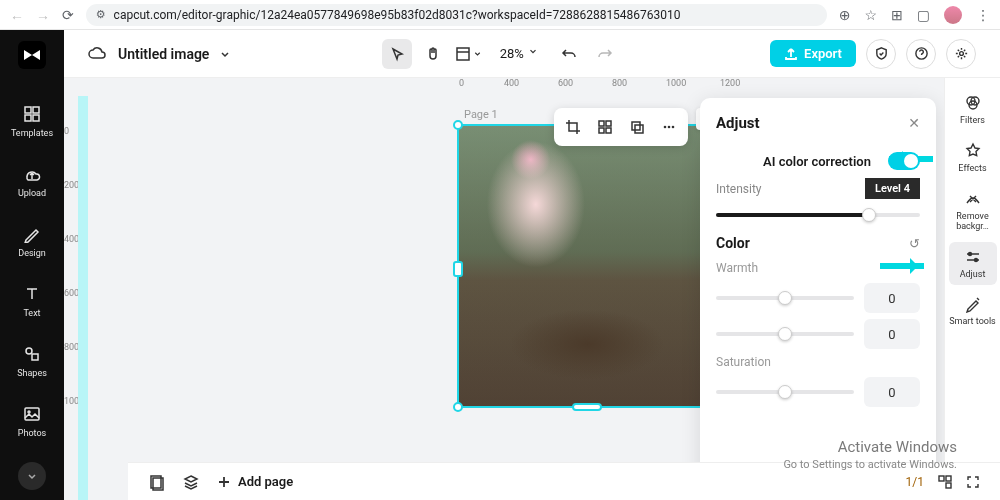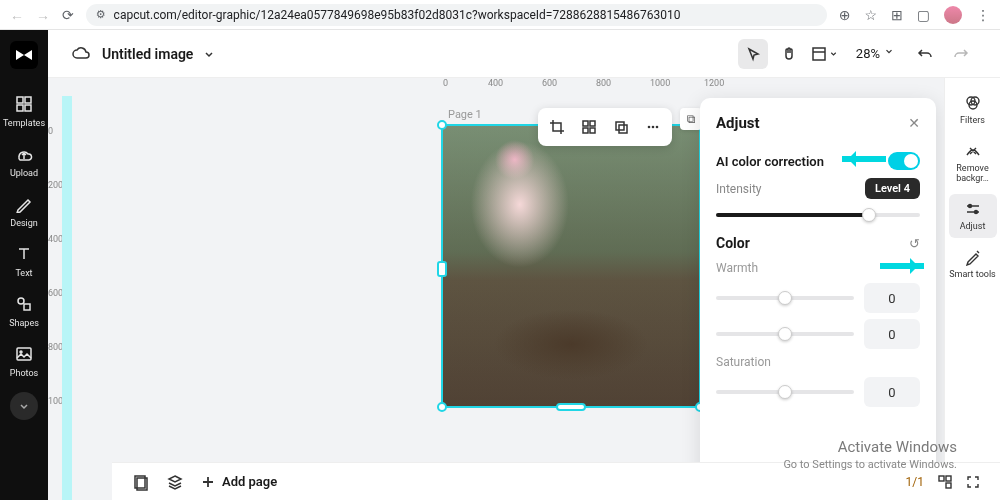--- a/index.html
+++ b/index.html
@@ -11,21 +11,21 @@
 .nav-btn.disabled { color: #c0c0c0; }
 .url-bar { flex: 1; display: flex; align-items: center; background: #f1f3f4; border-radius: 14px; padding: 0 10px; height: 22px; font-size: 12px; color: #202124; gap: 8px; }
 .url-icon { font-size: 11px; color: #5f6368; }
 .browser-right { display: flex; gap: 14px; align-items: center; color: #5f6368; font-size: 14px; }
 .avatar { width: 18px; height: 18px; border-radius: 50%; background: linear-gradient(#e8a,#c78); }
 
 
 .app { display: flex; height: 470px; }
 
 
-.sidebar { width: 48px; background: #0f0f0f; display: flex; flex-direction: column; align-items: center; padding-top: 10px; gap: 2px; }
+.sidebar { width: 64px; background: #0f0f0f; display: flex; flex-direction: column; align-items: center; padding-top: 10px; gap: 12px; }
 .logo { width: 30px; height: 30px; display: flex; align-items: center; justify-content: center; margin-bottom: 14px; }
 .sb-item { width: 56px; display: flex; flex-direction: column; align-items: center; padding: 8px 0 6px; color: #e5e5e5; cursor: pointer; gap: 4px; }
 .sb-item .icon { width: 20px; height: 20px; display: flex; align-items: center; justify-content: center; }
 .sb-label { font-size: 9px; }
 .sb-more { width: 28px; height: 28px; border-radius: 50%; background: #2a2a2a; display: flex; align-items: center; justify-content: center; color: #aaa; margin-top: 6px; }
 
 
 .main { flex: 1; display: flex; flex-direction: column; position: relative; }
 
 
@@ -66,27 +66,27 @@
 .float-tb { position: absolute; top: 30px; left: 490px; background: #fff; border-radius: 8px; box-shadow: 0 2px 10px rgba(0,0,0,.15); display: flex; padding: 4px; gap: 2px; }
 .float-tb .fbtn { width: 30px; height: 30px; display: flex; align-items: center; justify-content: center; border-radius: 6px; color: #333; }
 .float2 { position: absolute; top: 30px; left: 632px; display: flex; gap: 6px; }
 .float2 .mini { width: 22px; height: 22px; background:#fff; border-radius:4px; box-shadow:0 1px 4px rgba(0,0,0,.12); display:flex; align-items:center; justify-content:center; color:#555; font-size:12px; }
 
 
 .adjust-panel { position: absolute; right: 64px; top: 20px; width: 236px; bottom: 10px; background: #fff; border-radius: 10px; box-shadow: 0 4px 20px rgba(0,0,0,.12); padding: 16px 16px 8px; overflow: hidden; }
 .panel-head { display: flex; justify-content: space-between; align-items: center; margin-bottom: 20px; }
 .panel-title { font-size: 15px; font-weight: 700; color: #1a1a1a; }
 .close-x { color: #888; font-size: 14px; }
-.ai-row { display: flex; justify-content: space-between; align-items: center; margin-bottom: 8px; position: relative; }
+.ai-row { display: flex; justify-content: space-between; align-items: center; margin-bottom: 8px; position: relative; margin-left: 47px; }
 .ai-label { font-size: 13px; font-weight: 600; color: #1a1a1a; }
 .toggle { width: 32px; height: 18px; background: #00d0e6; border-radius: 9px; position: relative; }
 .toggle::after { content:""; position:absolute; right:2px; top:2px; width:14px; height:14px; background:#fff; border-radius:50%; }
 .intensity-row { display: flex; align-items: center; gap: 10px; margin-bottom: 14px; }
 .int-label { font-size: 12px; color: #888; flex:1; }
-.badge { background: #2a2a2a; color: #fff; font-size: 11px; padding: 4px 10px; border-radius: 6px; font-weight:600; }
+.badge { background: #2a2a2a; color: #fff; font-size: 11px; padding: 4px 10px; border-radius: 0; font-weight:600; }
 .slider-track { position: relative; height: 4px; background: #e5e5e7; border-radius: 2px; margin-bottom: 18px; }
 .slider-fill { position: absolute; height: 100%; background: #1a1a1a; border-radius: 2px; }
 .slider-thumb { position: absolute; top: -5px; width: 14px; height: 14px; background: #fff; border: 1px solid #ccc; border-radius: 50%; box-shadow: 0 1px 3px rgba(0,0,0,.2); }
 .section-head { display: flex; justify-content: space-between; align-items: center; margin: 14px 0 10px; }
 .section-title { font-size: 14px; font-weight: 700; color: #1a1a1a; }
 .reset-icn { color: #888; font-size: 13px; }
 .ctrl { margin-bottom: 6px; }
 .ctrl-label { font-size: 12px; color: #999; margin-bottom: 8px; display:block; }
 .ctrl-row { display:flex; align-items:center; gap:10px; }
 .ctrl-row .slider-track { flex:1; margin-bottom:0; }
@@ -251,20 +251,46 @@
             <svg width="16" height="16" viewBox="0 0 16 16" fill="none" stroke="#333" stroke-width="1.5">
               <path d="M5 4L2 7l3 3M2 7h8a4 4 0 014 4"></path>
             </svg>
           </div>
         <div class="tb-btn" style="opacity:.35">
             <svg width="16" height="16" viewBox="0 0 16 16" fill="none" stroke="#333" stroke-width="1.5">
               <path d="M11 4l3 3-3 3M14 7H6a4 4 0 00-4 4"></path>
             </svg>
           </div>
       </div>
+      <div class="tb-right">
+        <div class="export-btn">
+          <svg width="14" height="14" viewBox="0 0 14 14" fill="none" stroke="#fff" stroke-width="1.8">
+              <path d="M7 10V2m0 0L4 5m3-3l3 3M2 10v2h10v-2"></path>
+            </svg>
+          <span>Export</span>
+        </div>
+        <div class="round-btn">
+            <svg width="15" height="15" viewBox="0 0 16 16" fill="none" stroke="#333" stroke-width="1.5">
+              <path d="M8 2l5 2v4c0 3-2 5-5 6-3-1-5-3-5-6V4l5-2z"></path>
+              <path d="M6 8l1.5 1.5L10 7"></path>
+            </svg>
+          </div>
+        <div class="round-btn">
+            <svg width="15" height="15" viewBox="0 0 16 16" fill="none" stroke="#333" stroke-width="1.5">
+              <circle cx="8" cy="8" r="6"></circle>
+              <path d="M6 6a2 2 0 113 2c-.7.3-1 .8-1 1.5M8 12h.01"></path>
+            </svg>
+          </div>
+        <div class="round-btn">
+            <svg width="15" height="15" viewBox="0 0 16 16" fill="none" stroke="#333" stroke-width="1.5">
+              <circle cx="8" cy="8" r="2"></circle>
+              <path d="M8 2v2M8 12v2M2 8h2M12 8h2M4 4l1.4 1.4M10.6 10.6L12 12M4 12l1.4-1.4M10.6 5.4L12 4"></path>
+            </svg>
+          </div>
+      </div>
     </div>
 
     <div class="canvas-wrap">
       <div class="ruler-h">
         <span class="tick" style="left:395px">0</span>
         <span class="tick" style="left:440px">400</span>
         <span class="tick" style="left:494px">600</span>
         <span class="tick" style="left:548px">800</span>
         <span class="tick" style="left:602px">1000</span>
         <span class="tick" style="left:656px">1200</span>
@@ -378,20 +404,26 @@
         <div class="rail-item">
           <svg width="18" height="18" viewBox="0 0 18 18" fill="none" stroke="#333" stroke-width="1.4">
               <circle cx="7" cy="7" r="4"></circle>
               <circle cx="11" cy="7" r="4"></circle>
               <circle cx="9" cy="11" r="4"></circle>
             </svg>
           <span class="rail-label">Filters</span>
         </div>
         <div class="rail-item">
           <svg width="18" height="18" viewBox="0 0 18 18" fill="none" stroke="#333" stroke-width="1.4">
+              <path d="M9 2l2 4 4 .6-3 3 .7 4L9 12l-3.7 1.6.7-4-3-3L7 6l2-4z"></path>
+            </svg>
+          <span class="rail-label">Effects</span>
+        </div>
+        <div class="rail-item">
+          <svg width="18" height="18" viewBox="0 0 18 18" fill="none" stroke="#333" stroke-width="1.4">
               <path d="M3 13c2-3 4-5 6-5s4 2 6 5M6 6l6 6M12 6l-6 6"></path>
             </svg>
           <span class="rail-label">Remove backgr…</span>
         </div>
         <div class="rail-item active">
           <svg width="18" height="18" viewBox="0 0 18 18" fill="none" stroke="#333" stroke-width="1.4">
               <path d="M3 6h12M3 12h12"></path>
               <circle cx="6" cy="6" r="1.5" fill="#333"></circle>
               <circle cx="12" cy="12" r="1.5" fill="#333"></circle>
             </svg>

